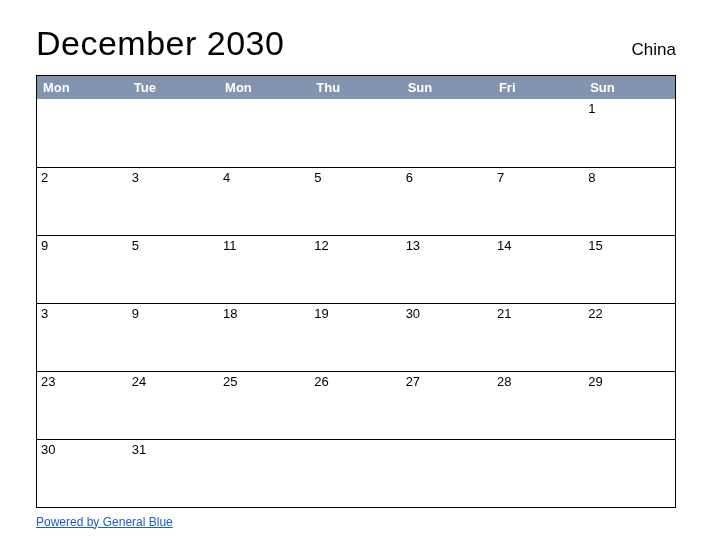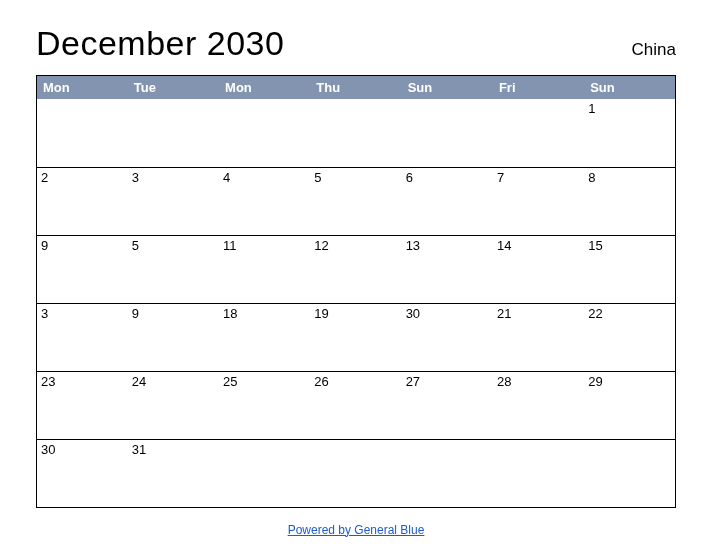--- a/index.html
+++ b/index.html
@@ -55,22 +55,22 @@
     .calendar tbody tr td:first-child {
       border-left: 1.5px solid #000;
     }
     .calendar tbody tr td:last-child {
       border-right: 1.5px solid #000;
     }
     .calendar tbody tr:first-child td {
       border-top: none;
     }
     .footer {
-      text-align: center;
-      margin-top: 12px;
+      text-align: left;
+      margin-top: 4px;
     }
     .footer-link {
       color: #1a5bd6;
       font-size: 12px;
       text-decoration: underline;
     }
   </style>
 </head>
 <body>
 

